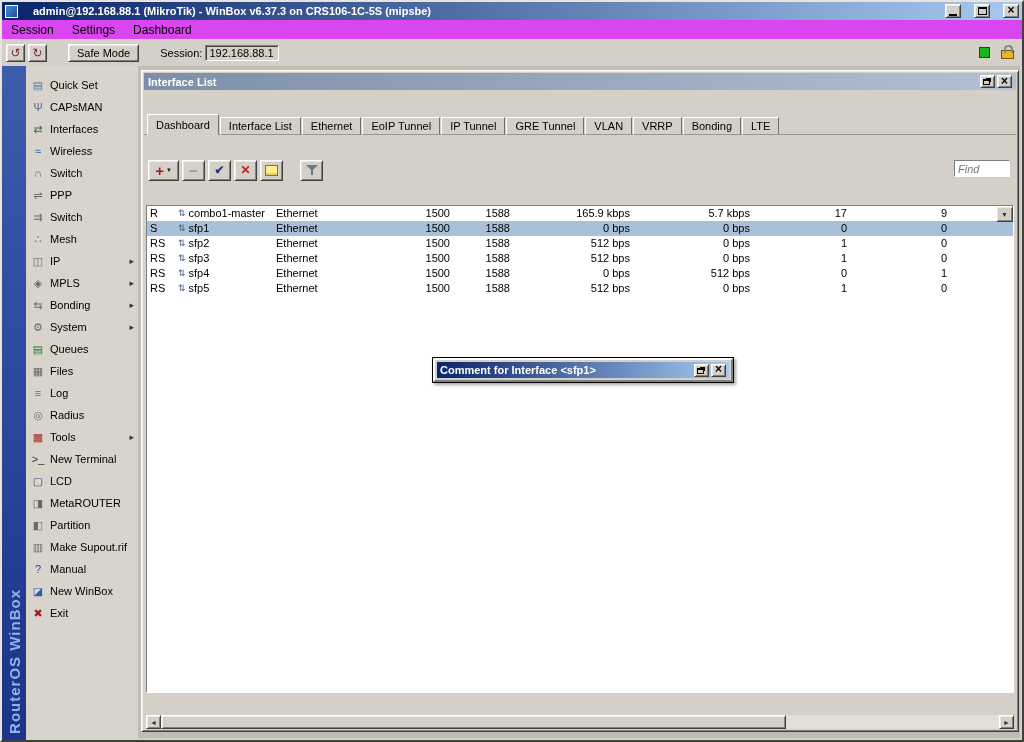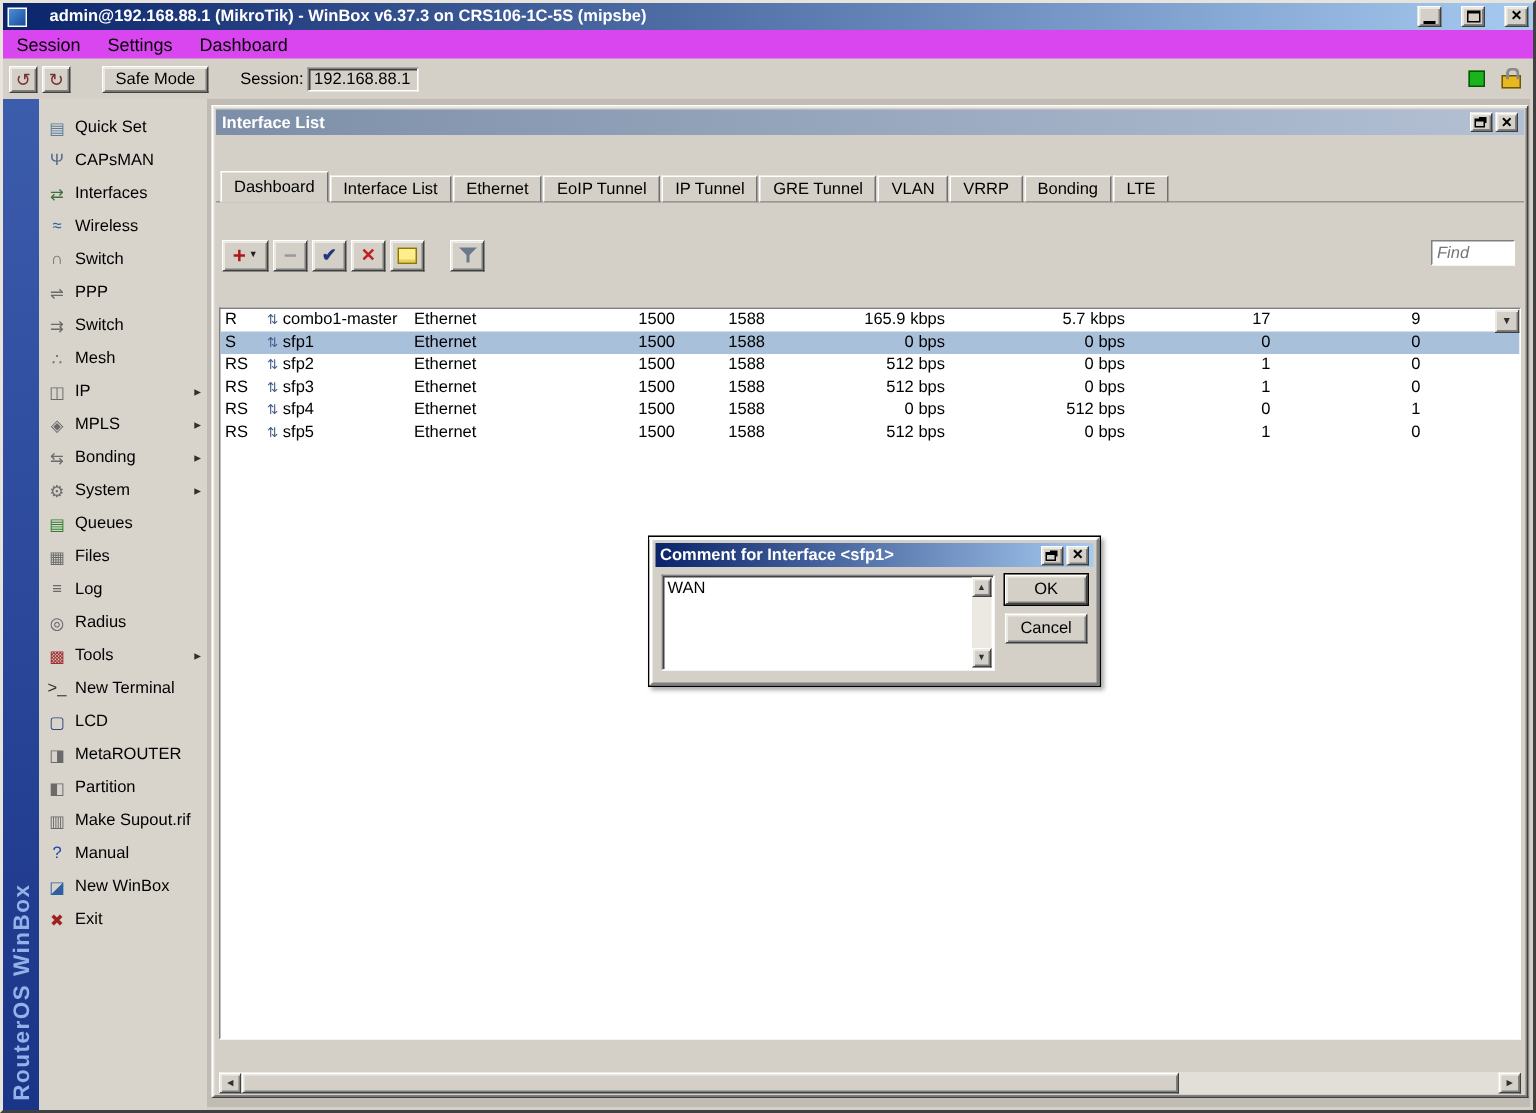--- a/index.html
+++ b/index.html
@@ -476,29 +476,16 @@
     <div class="dialog-inner">
       <div class="dialog-title">
         <span class="title-text">Comment for Interface &lt;sfp1&gt;</span>
         <div class="win-btn raised">
             <span class="g-restore"></span>
           </div>
         <div class="win-btn raised">
             <span class="g-close">×</span>
           </div>
       </div>
-      <div class="dialog-body">
-        <div class="comment-wrap">
-          <div class="comment-text" contenteditable="true" style="">WAN</div>
-          <div class="vscroll">
-            <div class="vs-btn raised">▲</div>
-            <div class="vs-btn raised">▼</div>
-          </div>
-        </div>
-        <div class="dlg-buttons">
-          <div class="dlg-btn raised default-btn">OK</div>
-          <div class="dlg-btn raised">Cancel</div>
-        </div>
-      </div>
     </div>
   </div>
 
 </div>
 
 </body></html>

